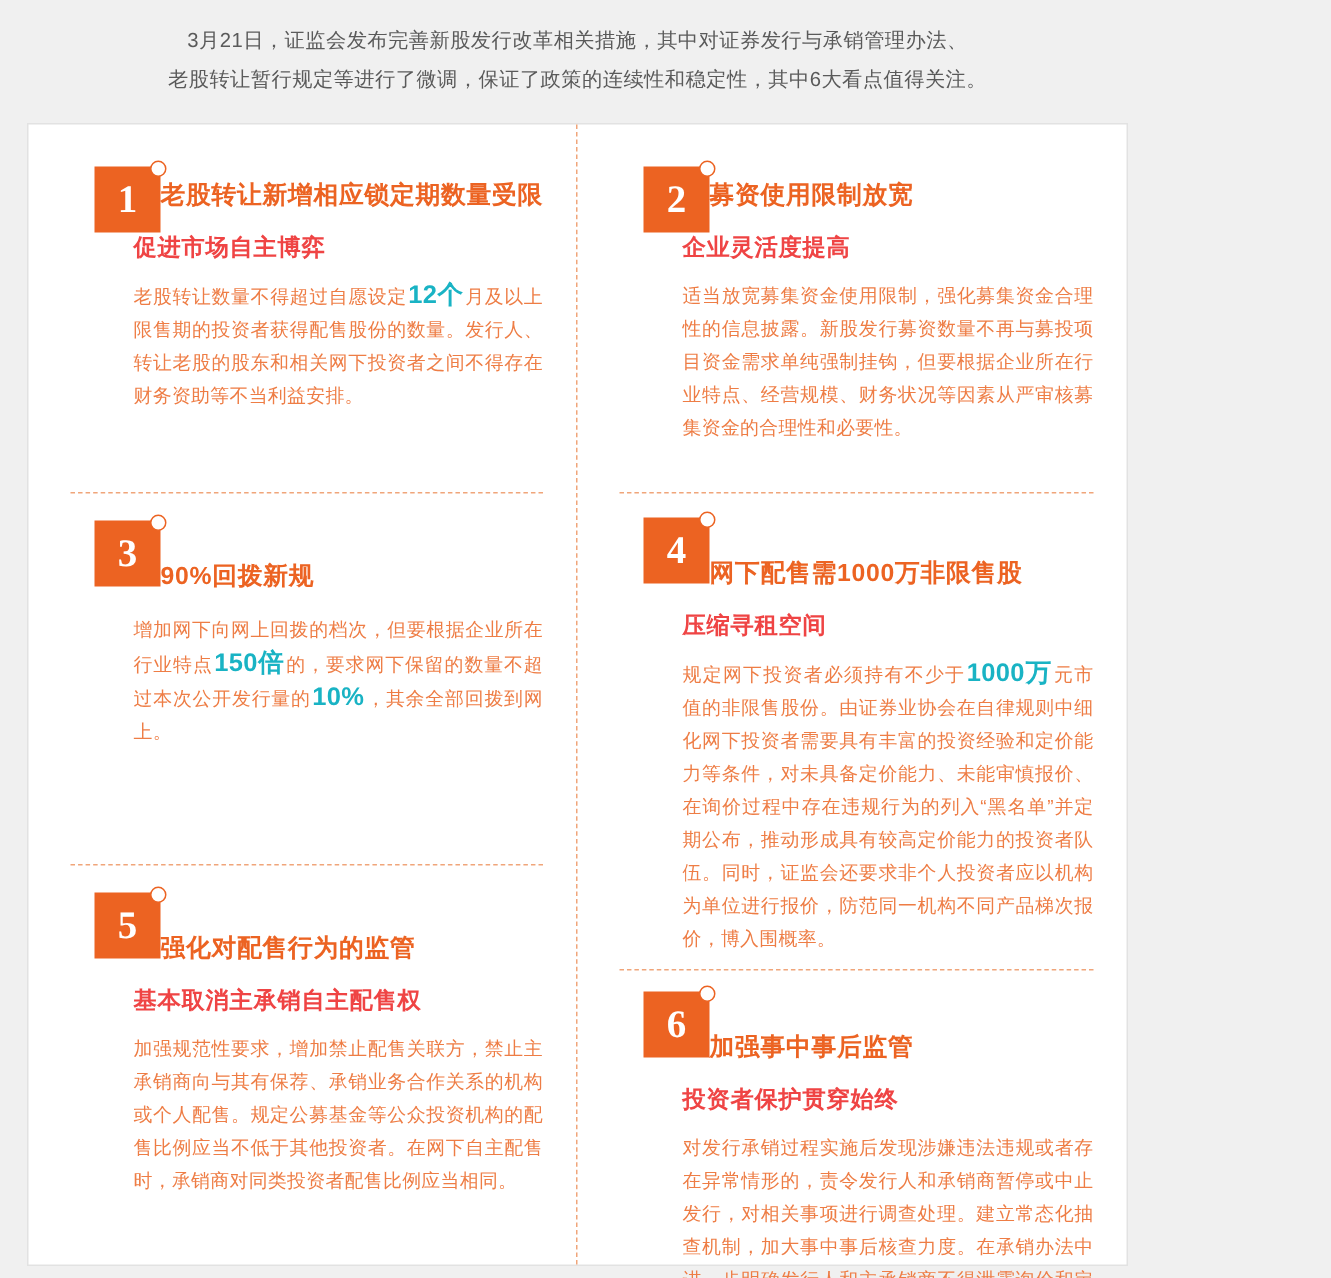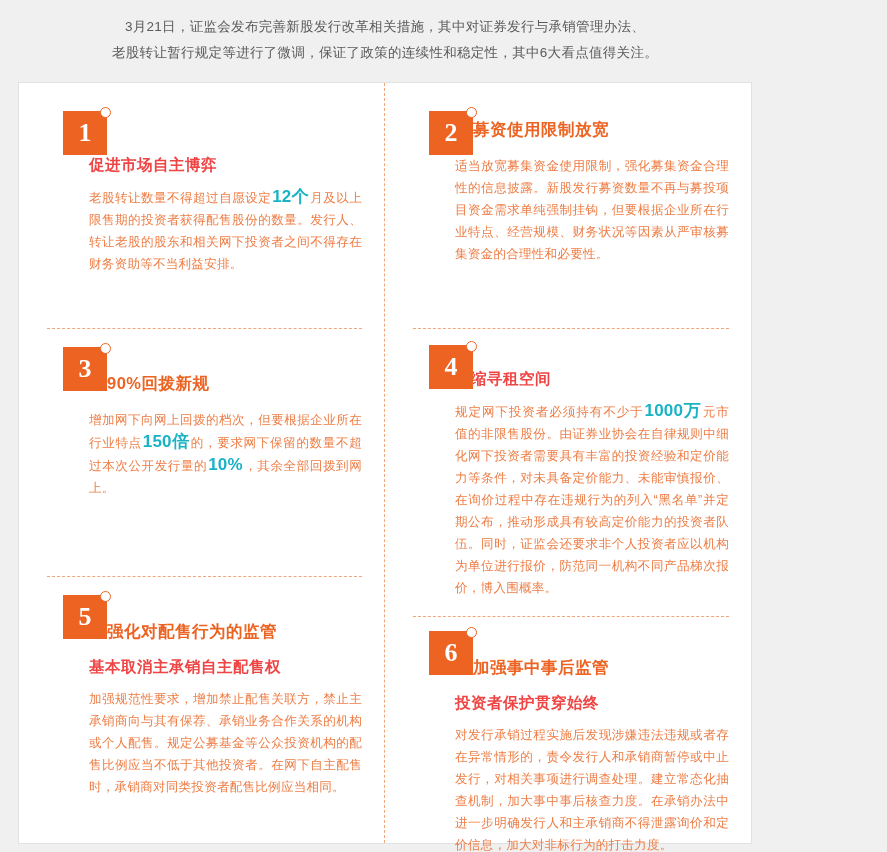--- a/index.html
+++ b/index.html
@@ -142,20 +142,21 @@
     <div class="col left">
 
       <div class="card divider" style="min-height:222px;">
         <div class="num-badge" style="left:22px; top:14px;">
           <span>1</span>
           <span class="num-dot"></span>
         </div>
         <div class="card-body" style="padding-top:18px;">
           <div class="title-row">
             <span class="bullet"></span>
+            <span class="h-title">老股转让新增相应锁定期数量受限</span>
           </div>
           <div class="h-sub">促进市场自主博弈</div>
           <div class="para">
             <span>老股转让数量不得超过自愿设定</span><span class="hl">12个</span><span>月及以上限售期的投资者获得配售股份的数量。发行人、转让老股的股东和相关网下投资者之间不得存在财务资助等不当利益安排。</span>
           </div>
         </div>
       </div>
 
       <div class="card divider" style="min-height:232px;">
         <div class="num-badge" style="left:22px; top:12px;">
@@ -195,30 +196,35 @@
       <div class="card divider" style="min-height:222px;">
         <div class="num-badge" style="left:22px; top:14px;">
           <span>2</span>
           <span class="num-dot"></span>
         </div>
         <div class="card-body" style="padding-top:18px;">
           <div class="title-row">
             <span class="bullet"></span>
             <span class="h-title">募资使用限制放宽</span>
           </div>
+          <div class="h-sub">企业灵活度提高</div>
           <div class="para">适当放宽募集资金使用限制，强化募集资金合理性的信息披露。新股发行募资数量不再与募投项目资金需求单纯强制挂钩，但要根据企业所在行业特点、经营规模、财务状况等因素从严审核募集资金的合理性和必要性。</div>
         </div>
       </div>
 
       <div class="card divider" style="min-height:272px;">
         <div class="num-badge" style="left:22px; top:10px;">
           <span>4</span>
           <span class="num-dot"></span>
         </div>
         <div class="card-body" style="padding-top:32px;">
+          <div class="title-row">
+            <span class="bullet"></span>
+            <span class="h-title">网下配售需1000万非限售股</span>
+          </div>
           <div class="h-sub">压缩寻租空间</div>
           <div class="para">
             <span>规定网下投资者必须持有不少于</span><span class="hl">1000万</span><span>元市值的非限售股份。由证券业协会在自律规则中细化网下投资者需要具有丰富的投资经验和定价能力等条件，对未具备定价能力、未能审慎报价、在询价过程中存在违规行为的列入“黑名单”并定期公布，推动形成具有较高定价能力的投资者队伍。同时，证监会还要求非个人投资者应以机构为单位进行报价，防范同一机构不同产品梯次报价，博入围概率。</span>
           </div>
         </div>
       </div>
 
       <div class="card">
         <div class="num-badge" style="left:22px; top:8px;">
           <span>6</span>

